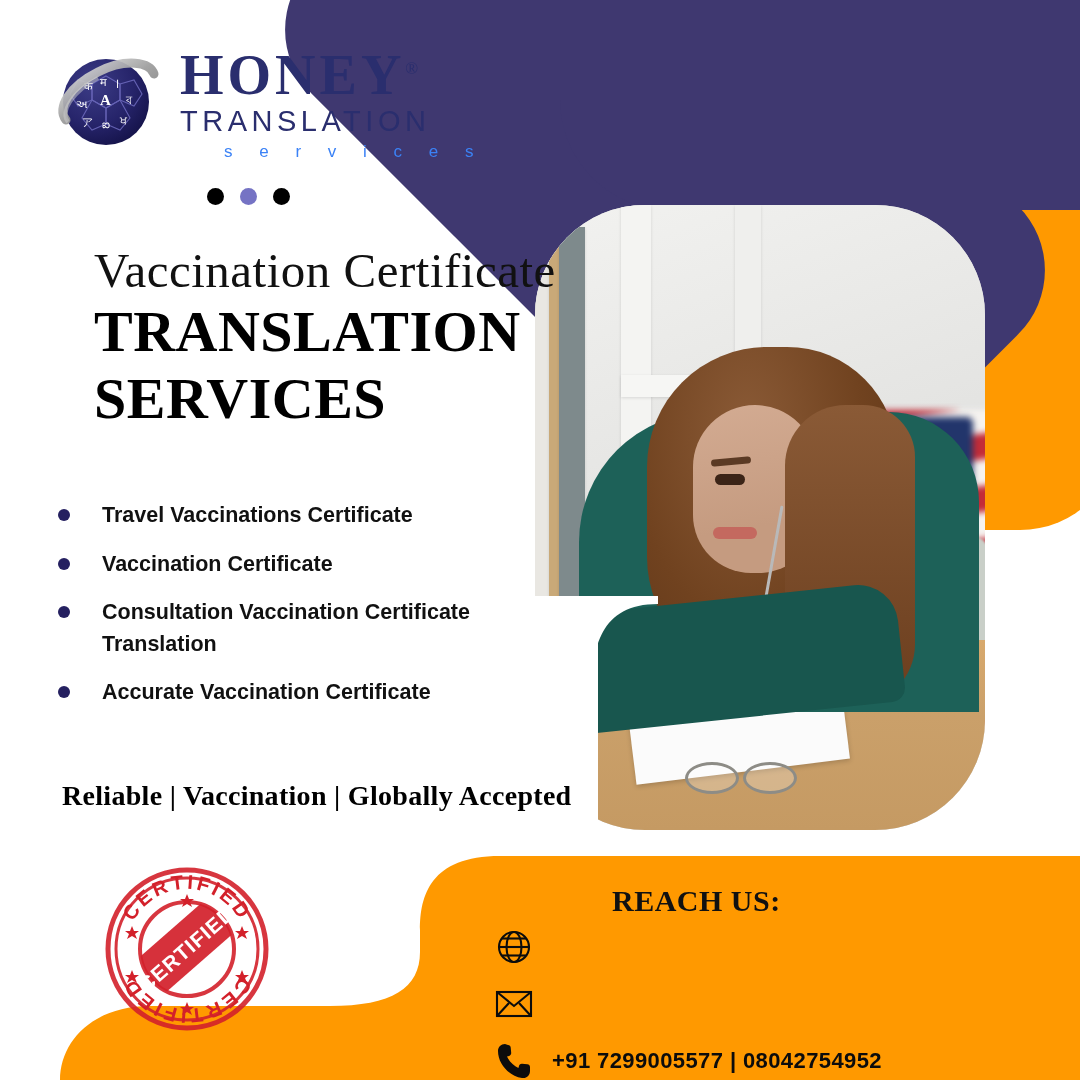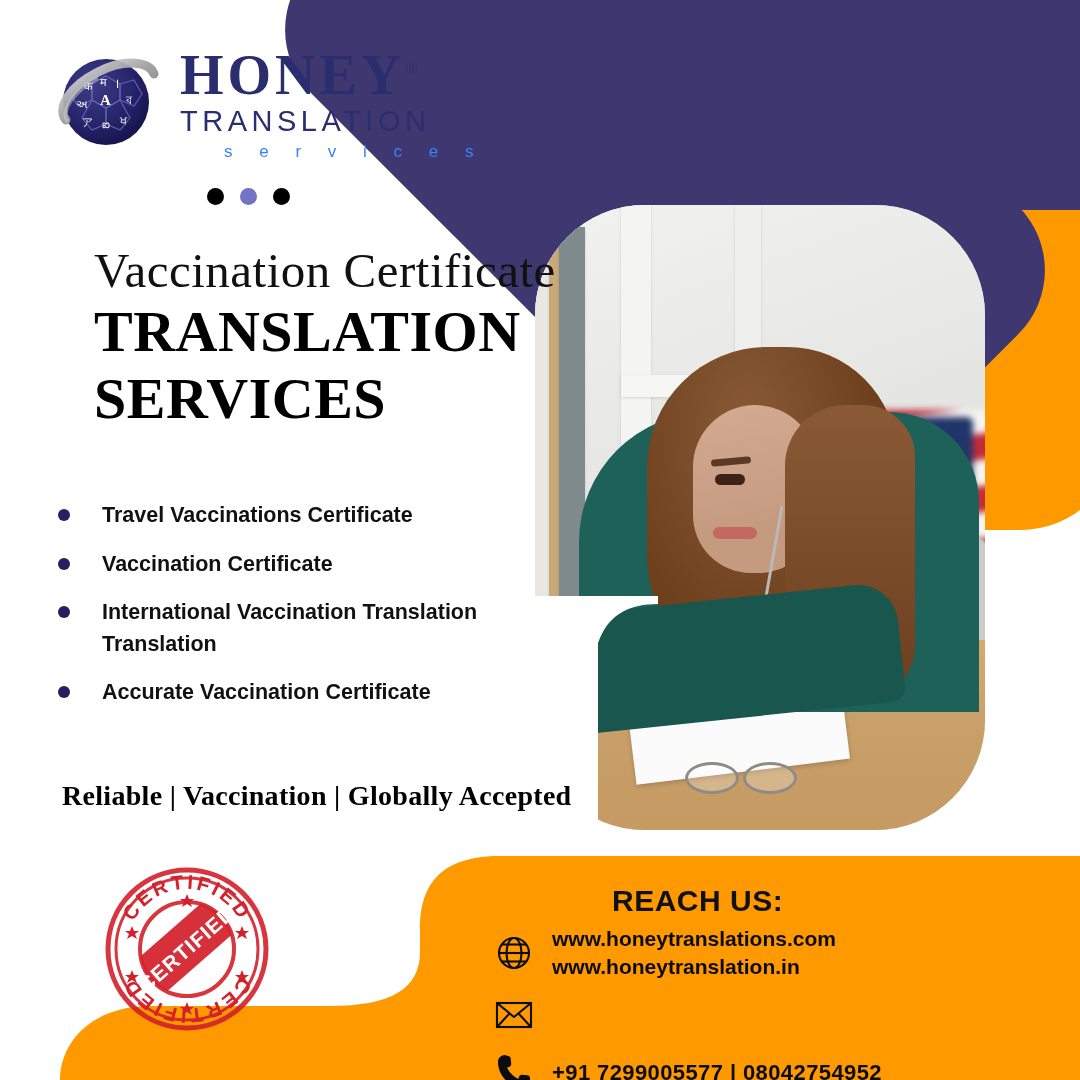--- a/index.html
+++ b/index.html
@@ -185,21 +185,21 @@
   }
 
   
   .stamp{position:absolute;left:104px;top:866px;width:166px;height:166px;}
 
   
   .footer-wrap{position:absolute;left:0;top:856px;width:1080px;height:224px;}
   .footer-wrap svg{display:block;}
   .reach{
     position:absolute;left:612px;top:884px;
-    font-family:Liberation Sans, sans-serif;
+    font-family:Liberation Serif, serif;
     font-weight:700;font-size:30px;color:#111;letter-spacing:.5px;
   }
   .contacts{position:absolute;left:492px;top:925px;width:560px;}
   .crow{display:flex;align-items:center;margin-bottom:13px;}
   .cicon{flex:0 0 auto;width:44px;height:44px;margin-right:16px;display:flex;align-items:center;justify-content:center;}
   .ctext{
     font-family:"Liberation Sans",sans-serif;
     font-weight:700;font-size:21px;color:#0c0c0c;line-height:1.32;
   }
   .crow.phone .ctext{font-size:22px;letter-spacing:.4px;}
@@ -306,21 +306,21 @@
     <div class="bullet">
       <span class="bdot"></span>
       <span class="btext">Travel Vaccinations Certificate</span>
     </div>
     <div class="bullet">
       <span class="bdot"></span>
       <span class="btext">Vaccination Certificate</span>
     </div>
     <div class="bullet">
       <span class="bdot"></span>
-      <span class="btext">International Vaccination Translation Translation</span>
+      <span class="btext">Consultation Vaccination Certificate Translation</span>
     </div>
     <div class="bullet">
       <span class="bdot"></span>
       <span class="btext">Accurate Vaccination Certificate</span>
     </div>
   </div>
 
   <div class="tagline">Reliable  |  Vaccination  |  Globally Accepted</div>
 
   <div class="footer-wrap">
@@ -337,24 +337,20 @@
 
     <div class="crow">
       <span class="cicon">
         <svg width="38" height="38" viewBox="0 0 38 38" fill="none" stroke="#0c0c0c" stroke-width="2.1">
           <circle cx="19" cy="19" r="15"></circle>
           <ellipse cx="19" cy="19" rx="7.5" ry="15"></ellipse>
           <line x1="4" y1="19" x2="34" y2="19"></line>
           <line x1="7" y1="10.5" x2="31" y2="10.5"></line>
           <line x1="7" y1="27.5" x2="31" y2="27.5"></line>
         </svg>
-      </span>
-      <span class="ctext">
-        <span>www.honeytranslations.com</span><br>
-        <span>www.honeytranslation.in</span>
       </span>
     </div>
 
     <div class="crow">
       <span class="cicon">
         <svg width="38" height="30" viewBox="0 0 38 30" fill="none" stroke="#0c0c0c" stroke-width="2.1">
           <rect x="2" y="3" width="34" height="24"></rect>
           <path d="M2,3 L19,17 L36,3"></path>
           <path d="M2,27 L14,14 M36,27 L24,14"></path>
         </svg>

